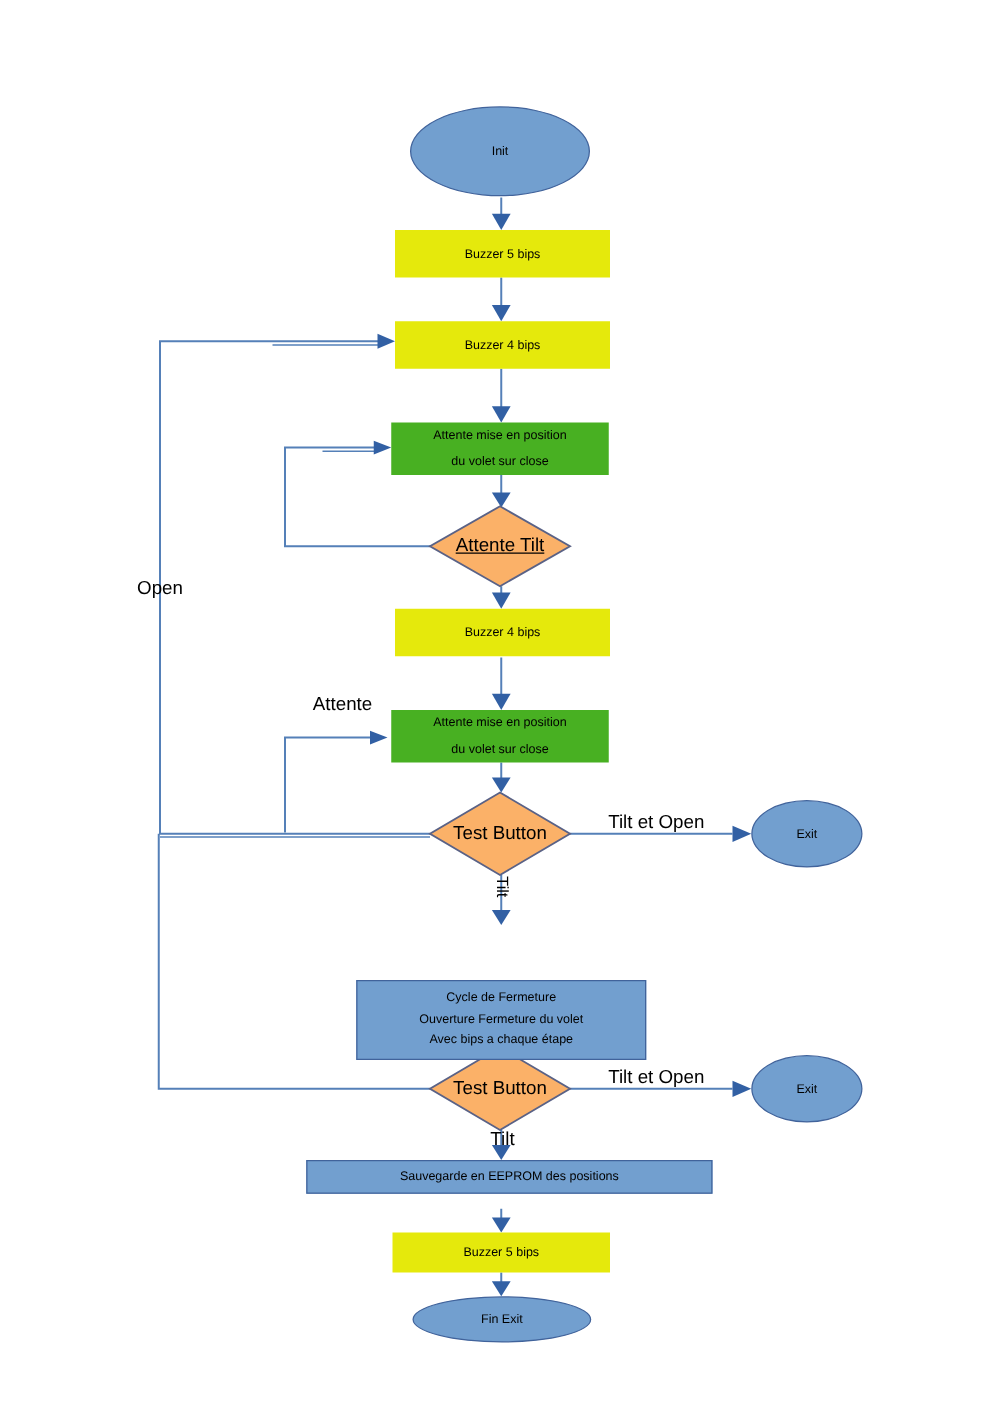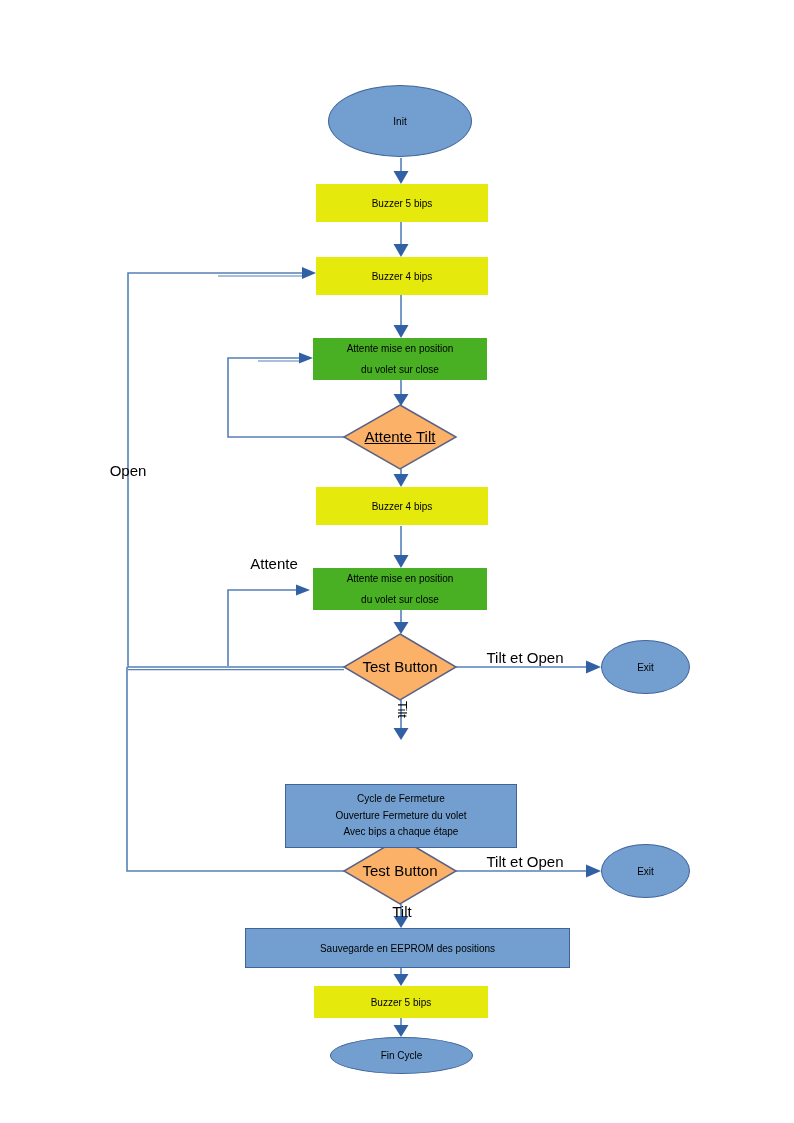--- a/index.html
+++ b/index.html
@@ -93,25 +93,25 @@
 
   <div class="node proc" style="left:316px;top:487px;width:172px;height:38px;"><span>Buzzer 4 bips</span></div>
 
   <div class="node wait" style="left:313px;top:568px;width:174px;height:42px;"><span>Attente mise en position
 du volet sur close</span></div>
 
   <div class="node bluebox cycle-text" style="left:285px;top:740px;width:232px;height:64px;margin-top:44px;"><span>Cycle de Fermeture
 Ouverture Fermeture du volet
 Avec bips a chaque étape</span></div>
 
-  <div class="node bluebox" style="left:245px;top:928px;width:325px;height:40px;"><span>Sauvegarde en EEPROM des positions</span></div>
+  <div class="node bluebox" style="left:245px;top:928px;width:325px;height:27px;"><span>Sauvegarde en EEPROM des positions</span></div>
 
   <div class="node proc" style="left:314px;top:986px;width:174px;height:32px;"><span>Buzzer 5 bips</span></div>
 
-  <div class="node oval" style="left:330px;top:1037px;width:143px;height:37px;"><span>Fin Cycle</span></div>
+  <div class="node oval" style="left:330px;top:1037px;width:143px;height:37px;"><span>Fin Exit</span></div>
 
   <div class="node oval" style="left:601px;top:640px;width:89px;height:54px;"><span>Exit</span></div>
 
   <div class="node oval" style="left:601px;top:844px;width:89px;height:54px;"><span>Exit</span></div>
 
   <div class="diamond-label" style="left:340px;top:428px;width:120px;text-decoration:underline;">Attente Tilt</div>
   <div class="diamond-label" style="left:340px;top:658px;width:120px;">Test Button</div>
   <div class="diamond-label" style="left:340px;top:862px;width:120px;">Test Button</div>
 
   <div class="edge-label" style="left:104px;top:462px;width:48px;">Open</div>

